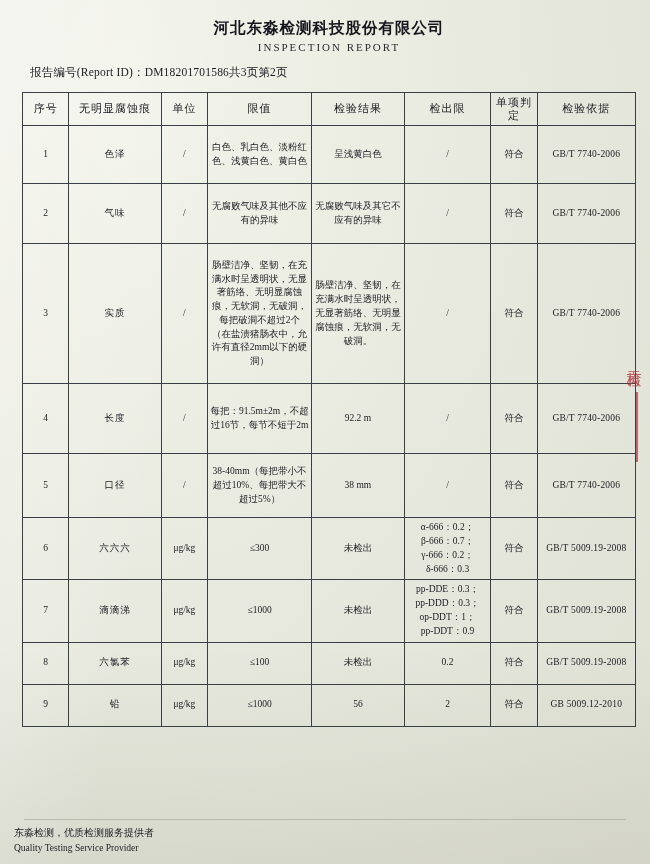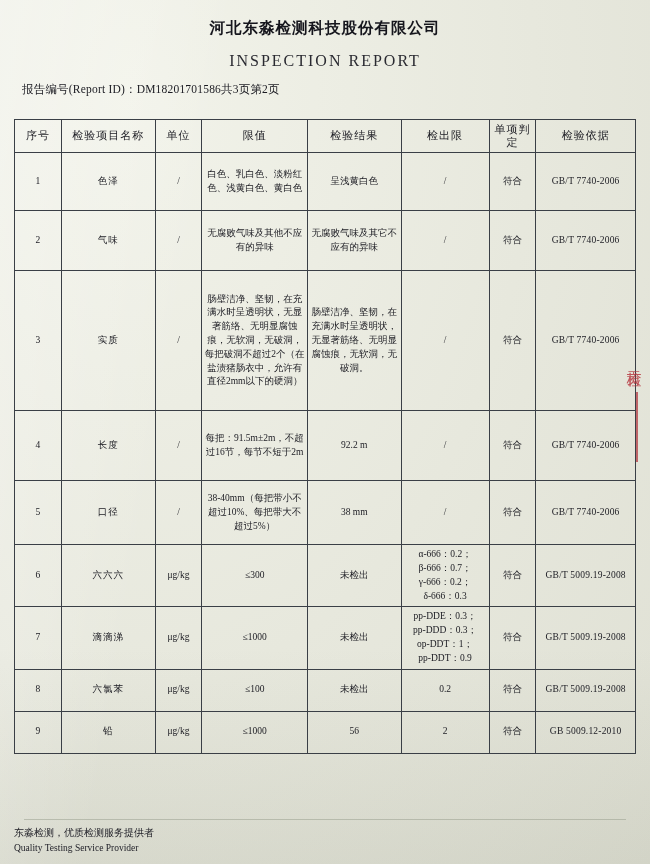--- a/index.html
+++ b/index.html
@@ -27,21 +27,21 @@
     position: absolute;
     inset: 0;
     background:
       linear-gradient(100deg, rgba(255,255,255,0.35) 0%, rgba(255,255,255,0) 30%),
       linear-gradient(0deg, rgba(120,125,105,0.12) 0%, rgba(255,255,255,0) 25%);
     pointer-events: none;
   }
   .page {
     position: absolute;
     inset: 0;
-    padding: 12px 14px 6px 14px;
+    padding: 12px 14px 6px 22px;
     box-sizing: border-box;
   }
   .header {
     text-align: center;
     margin-top: 6px;
   }
   .company {
     font-size: 15.5px;
     font-weight: bold;
     letter-spacing: 1px;
@@ -52,41 +52,41 @@
     font-weight: bold;
     letter-spacing: 4px;
     margin-top: 9px;
     color: #111119;
   }
   .title-cn .suffix {
     font-size: 15px;
     letter-spacing: 0px;
   }
   .title-en {
-    font-size: 16px;
+    font-size: 11px;
     letter-spacing: 2px;
-    margin-top: 13px;
+    margin-top: 2px;
     font-family: "Liberation Serif", serif;
     color: #2a2a31;
   }
   .meta-row {
     display: flex;
     justify-content: flex-start;
     align-items: flex-end;
     margin-top: 12px;
     font-size: 11.5px;
     padding: 0 6px 0 8px;
   }
   .meta-left { letter-spacing: 0.2px; }
   .meta-right { letter-spacing: 0.2px; }
 
   table.report {
     width: 100%;
     border-collapse: collapse;
-    margin-top: 22px;
+    margin-top: 12px;
     table-layout: fixed;
   }
   table.report th, table.report td {
     border: 1px solid #3a3f46;
     text-align: center;
     vertical-align: middle;
     font-size: 9.5px;
     line-height: 1.45;
     padding: 3px 2px;
     color: #1b1b22;
@@ -197,21 +197,21 @@
       <col style="width:8%">
       <col style="width:18%">
       <col style="width:16%">
       <col style="width:15%">
       <col style="width:8%">
       <col style="width:17%">
     </colgroup>
     <thead>
       <tr>
         <th>序号</th>
-        <th>检验项目名称</th>
+        <th>无明显腐蚀痕</th>
         <th>单位</th>
         <th>限值</th>
         <th>检验结果</th>
         <th>检出限</th>
         <th style="line-height:1.2;"><span>单项判定</span></th>
         <th>检验依据</th>
       </tr>
     </thead>
     <tbody>
       <tr style="height:58px;">

